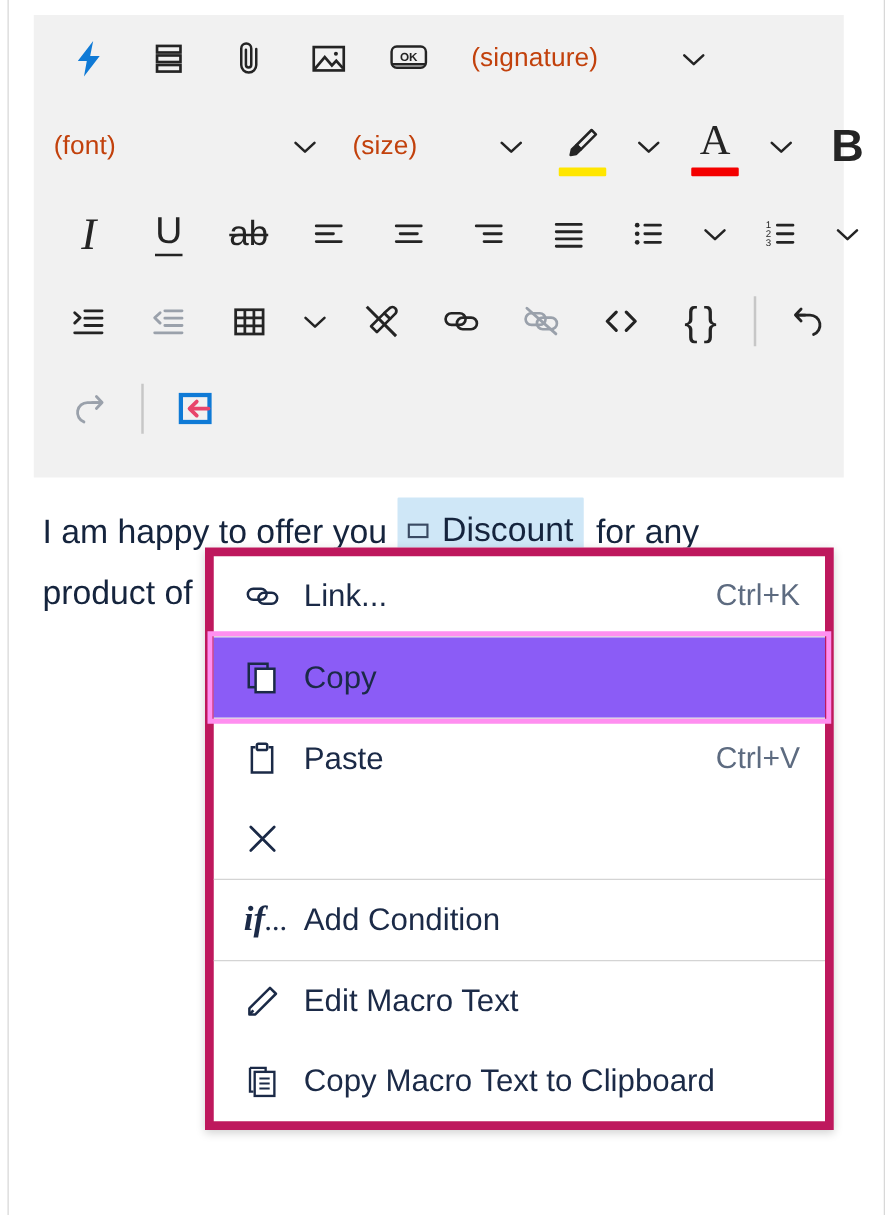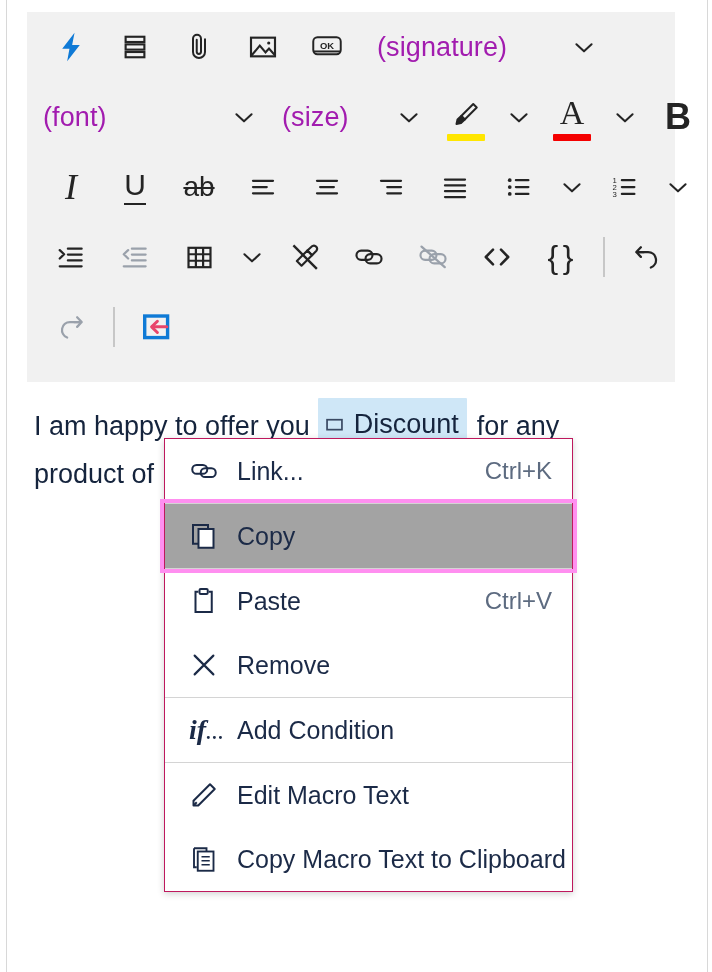--- a/index.html
+++ b/index.html
@@ -65,22 +65,22 @@
   .chev {
     width: 42px;
     height: 64px;
     display: flex;
     align-items: center;
     justify-content: center;
     flex: none;
     color: #242424;
   }
   .tb-label {
-    font-size: 27px;
-    color: #a21caf;
+    font-size: 21px;
+    color: #c2410c;
     display: flex;
     align-items: center;
     height: 64px;
     flex: none;
     letter-spacing: .1px;
   }
   .sep {
     width: 2px;
     height: 40px;
     background: #c7c7c7;
@@ -164,23 +164,23 @@
   .macro-chip .chip-text {
     font-size: 27px;
     color: #15243d;
   }
 
   
   .menu {
     position: absolute;
     left: 164px;
     top: 438px;
-    width: 409px;
+    width: 503px;
     background: #ffffff;
-    border: 1px solid #be185d;
+    border: 7px solid #be185d;
     box-shadow: 0 2px 7px rgba(0,0,0,.18);
     box-sizing: border-box;
   }
   .menu-group + .menu-group {
     border-top: 1px solid #d4d4d4;
   }
   .menu-item {
     height: 64px;
     display: flex;
     align-items: center;
@@ -203,21 +203,21 @@
     flex: 1;
     white-space: nowrap;
   }
   .menu-item .mi-accel {
     font-size: 24px;
     color: #5d6b80;
     flex: none;
     margin-left: 26px;
   }
   .menu-item.selected {
-    background: #a3a3a3;
+    background: #8b5cf6;
   }
   .highlight-ring {
     position: absolute;
     left: -5px;
     right: -5px;
     top: -5px;
     bottom: -5px;
     border: 4px solid #ff8ff0;
     pointer-events: none;
     box-sizing: border-box;
@@ -510,21 +510,20 @@
         </span>
         <span class="mi-label">Paste</span>
         <span class="mi-accel">Ctrl+V</span>
       </div>
       <div class="menu-item">
         <span class="mi-icon">
           <svg width="30" height="30" viewBox="0 0 24 24" fill="none" stroke="currentColor" stroke-width="1.7" stroke-linecap="round">
             <path d="M4.5 4.5 19.5 19.5M19.5 4.5 4.5 19.5"></path>
           </svg>
         </span>
-        <span class="mi-label">Remove</span>
         <span class="mi-accel"></span>
       </div>
     </div>
 
     <div class="menu-group">
       <div class="menu-item">
         <span class="mi-icon">
           <span class="if-glyph">if<span style="font-size:18px;">…</span></span>
         </span>
         <span class="mi-label">Add Condition</span>

